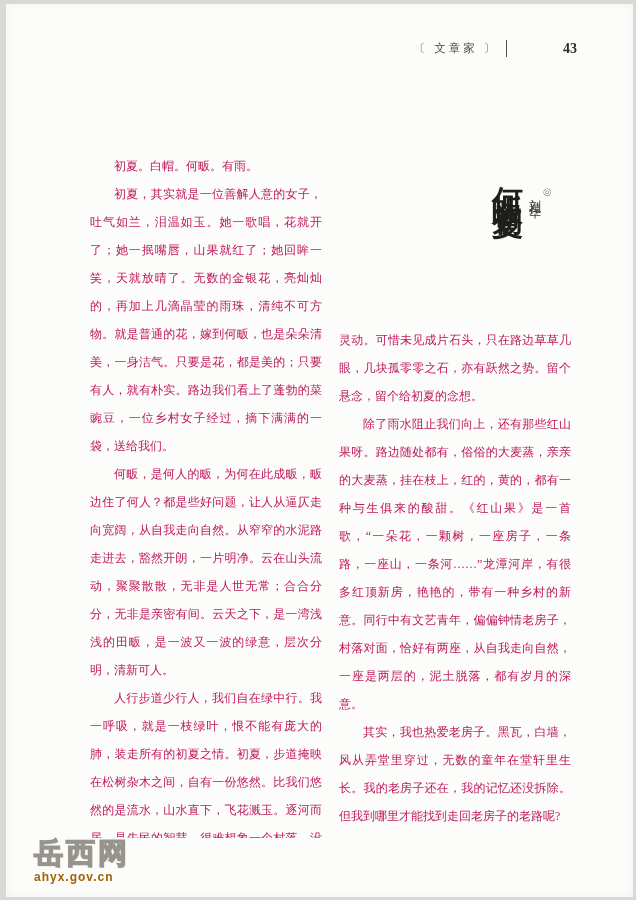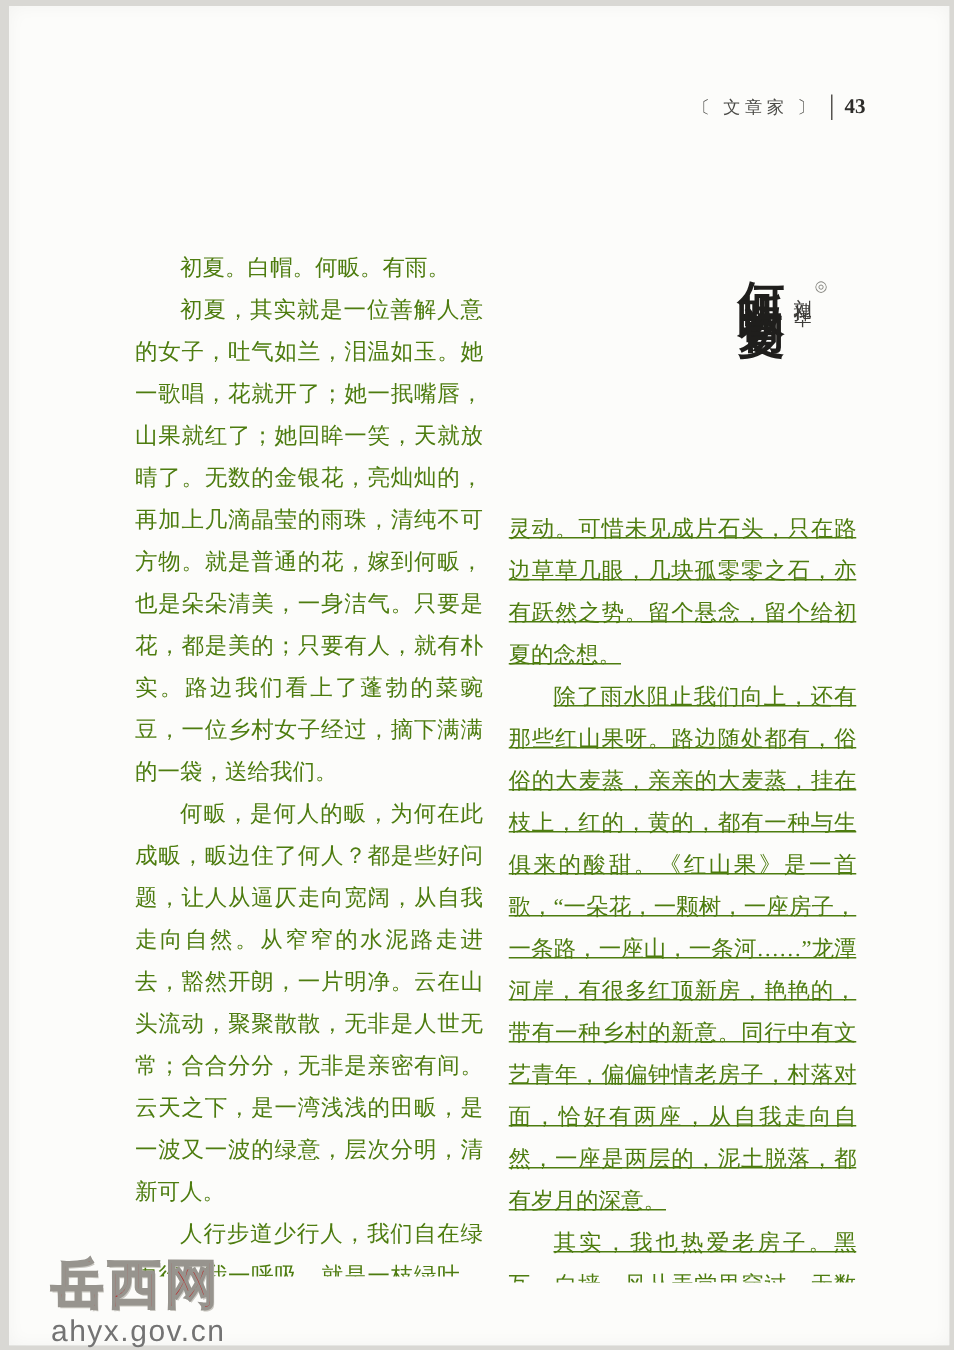--- a/index.html
+++ b/index.html
@@ -10,33 +10,33 @@
     position:relative;
     overflow:hidden;
   }
   .page {
     position:absolute; left:6px; top:4px; right:3px; bottom:3px;
     background:#fcfcfa;
     box-shadow:inset 0 0 12px rgba(0,0,0,0.04);
   }
   
   .header {
-    position:absolute; top:59px; right:56px;
+    position:absolute; top:36px; right:56px;
     display:flex; align-items:center;
     color:#3a3a38;
   }
   .section-label {
     font-size:11.5px; letter-spacing:3px; color:#4a4a46;
     padding-right:8px;
   }
   .header-divider {
     width:1px; height:17px; background:#55534f; margin-right:8px;
   }
   .page-number {
-    font-size:14px; font-weight:bold; color:#2e2d2a;
+    font-size:14px; font-weight:bold; color:#2e2d2a;margin-left:48px;
   }
   
   .title-block { position:absolute; top:158px; left:480px; }
   .article-title {
     position:absolute; left:0; top:0;
     writing-mode:vertical-rl;
     font-size:31px; font-weight:bold; color:#1f1e1c;
     letter-spacing:8px;
     height:170px;
   }
@@ -51,45 +51,44 @@
     writing-mode:horizontal-tb; margin-bottom:6px;
   }
   .author-name {
     writing-mode:vertical-rl;
     font-size:12px; letter-spacing:4px; color:#3c3b38;
   }
   
   .column {
     position:absolute;
     width:232px;
-    font-size:15px;
+    font-size:12px;
     line-height:28px;
-    color:#4d7c0f;
+    color:#be185d;
     text-align:justify;
     text-justify:inter-ideograph;
-    margin-top:13px;
   }
   .column p { text-indent:2em; margin:0; }
   .column p.cont { text-indent:0; }
   .col-left  { left:84px;  top:148px; height:686px; overflow:hidden; }
-  .col-right { left:333px; top:322px; height:516px; overflow:hidden;text-decoration:underline; }
+  .col-right { left:333px; top:322px; height:516px; overflow:hidden; }
   
   .watermark { position:absolute; left:28px; top:834px; }
   .wm-name {
     font-family:"Liberation Sans","DejaVu Sans",sans-serif;
-    font-size:35px; font-weight:bold; letter-spacing:3px;
+    font-size:29px; font-weight:bold; letter-spacing:3px;
     color:#b91c1c;
     -webkit-text-stroke:1.3px #97948e;
     text-shadow:1px 1px 0 #c9c7c1;
     line-height:1.1;
   }
   .wm-url {
     font-family:"Liberation Sans","DejaVu Sans",sans-serif;
-    font-size:20px; font-weight:normal; letter-spacing:1px;
-    color:#737373;
+    font-size:12px; font-weight:bold; letter-spacing:1px;
+    color:#a16207;
     margin-top:0px;
   }
 </style>
 </head>
 <body>
 
 <div class="page">
 
   <div class="header">
     <span class="section-label">〔 文章家 〕</span>

